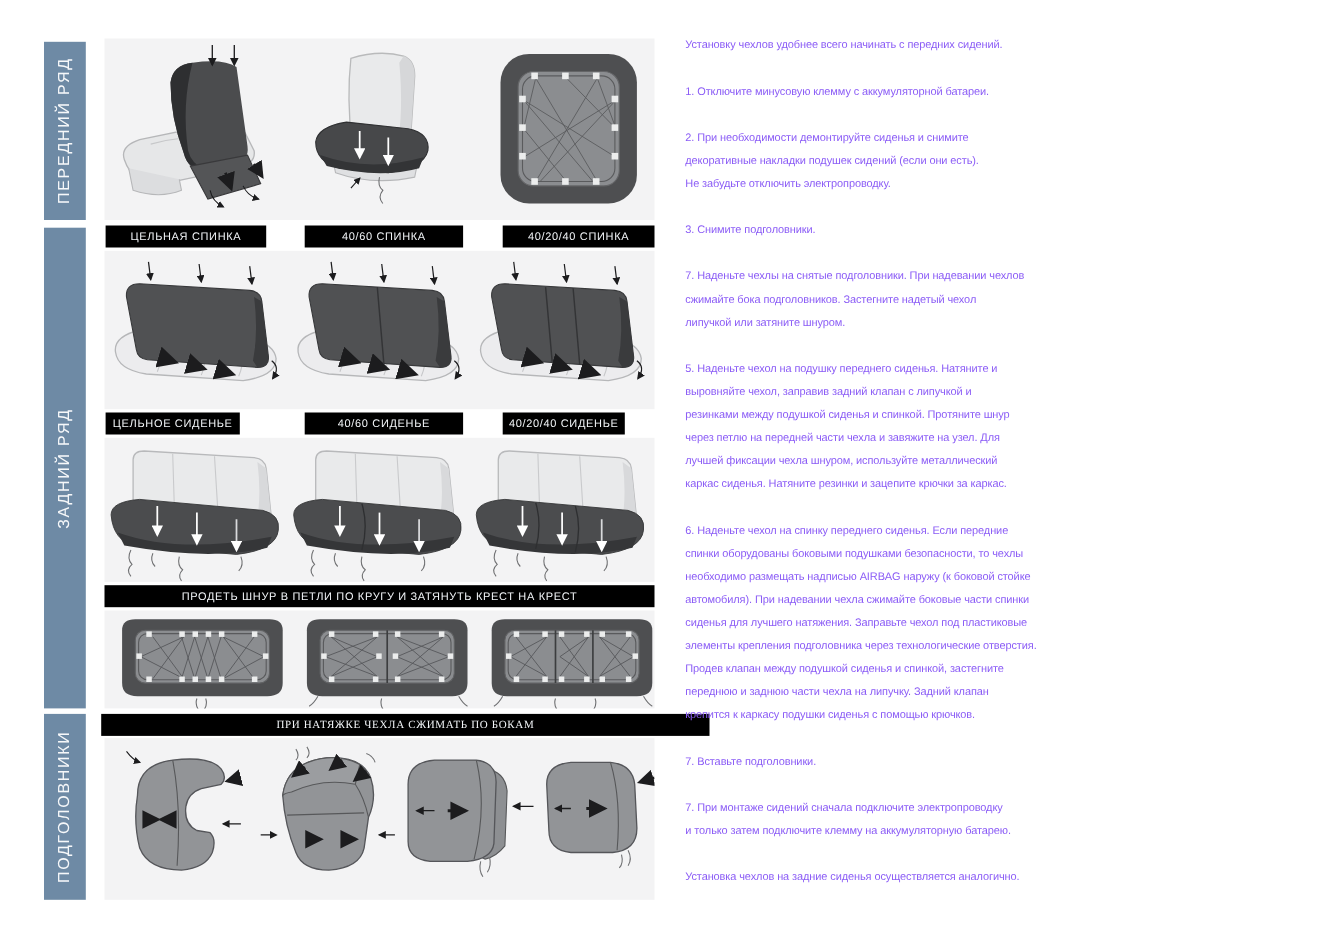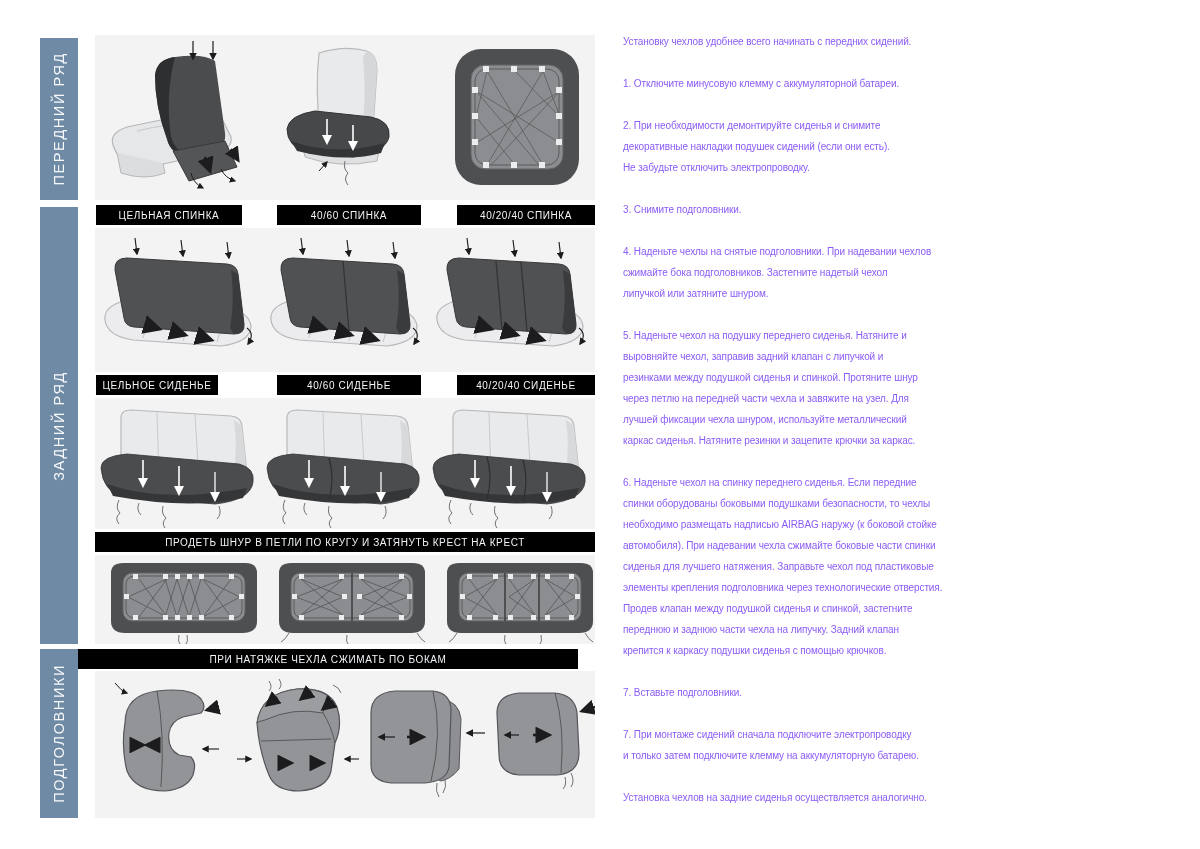--- a/index.html
+++ b/index.html
@@ -162,21 +162,21 @@
       </g>
     </svg>
   </div>
 
   <div class="strip" style="left:96px;top:375px;width:122px;text-align:center;">
       <span>ЦЕЛЬНОЕ СИДЕНЬЕ</span>
     </div>
   <div class="strip" style="left:277px;top:375px;width:144px;text-align:center;">
       <span>40/60 СИДЕНЬЕ</span>
     </div>
-  <div class="strip" style="left:457px;top:375px;width:138px;">
+  <div class="strip" style="left:457px;top:375px;width:111px;">
       <span>40/20/40 СИДЕНЬЕ</span>
     </div>
 
   <div class="panel" style="top:398px;height:131px;">
     <svg viewBox="0 0 500 131">
       <g id="benchS" transform="translate(4,10)">
         <path d="M22,10 Q22,2 32,2 L132,8 Q142,9 143,18 L148,66 Q148,74 138,74 L30,68 Q22,67 22,60 Z" fill="#e9eaeb" stroke="#b8b9bb" stroke-width="1.2"></path>
         <path d="M143,18 L148,66 Q148,74 138,74 L134,68 Q139,44 135,12 Z" fill="#d8d9db"></path>
         <path d="M58,4.5 L60,70 M96,6.8 L100,72" fill="none" stroke="#c9cacc" stroke-width="1"></path>
         <path d="M2,60 Q2,48 28,46 L140,56 Q156,60 154,74 Q152,92 116,96 L24,88 Q4,84 2,60 Z" fill="#4b4c4e" stroke="#333436" stroke-width=".8"></path>
@@ -317,21 +317,21 @@
             <rect x="100" y="56" width="5" height="5"></rect>
             <rect x="124" y="56" width="5" height="5"></rect>
           <rect x="15" y="35" width="5" height="5"></rect>
             <rect x="130" y="35" width="5" height="5"></rect>
         </g>
         <path d="M12,74 q-4,7 -8,9 M60,76 q-2,6 2,11 M96,76 q2,6 -2,11 M140,74 q4,7 8,9" fill="none" stroke="#707173" stroke-width="1"></path>
       </g>
     </svg>
   </div>
 
-  <div class="strip" style="left:78px;top:649px;width:500px;">
+  <div class="strip" style="left:92px;top:649px;width:553px;font-family:Liberation Serif, serif;">
       <span>ПРИ НАТЯЖКЕ ЧЕХЛА СЖИМАТЬ ПО БОКАМ</span>
     </div>
 
   <div class="panel" style="top:671px;height:147px;">
     <svg viewBox="0 0 500 147">
 
       <g transform="translate(18,12)">
         <path d="M12,40 Q12,12 44,8 Q78,4 88,16 Q94,24 88,30 L70,34 Q58,38 56,50 Q54,66 66,72 L78,74 Q84,80 80,92 Q74,106 52,108 Q22,108 14,88 Q8,64 12,40 Z" fill="#929497" stroke="#55565a" stroke-width="1.2"></path>
         <path d="M44,8 Q52,50 48,104" fill="none" stroke="#57585a" stroke-width="1"></path>
         <path d="M2,0 q6,8 12,10" fill="none" stroke="#1c1c1e" stroke-width="1" marker-end="url(#mkB)"></path>
@@ -382,21 +382,21 @@
     </svg>
   </div>
 
   <div class="instructions">
     <p class="para">Установку чехлов удобнее всего начинать с передних сидений.</p>
     <p class="para">1. Отключите минусовую клемму с аккумуляторной батареи.</p>
     <p class="para">2. При необходимости демонтируйте сиденья и снимите
 декоративные накладки подушек сидений (если они есть).
 Не забудьте отключить электропроводку.</p>
     <p class="para">3. Снимите подголовники.</p>
-    <p class="para">4. Наденьте чехлы на снятые подголовники. При надевании чехлов
+    <p class="para">7. Наденьте чехлы на снятые подголовники. При надевании чехлов
 сжимайте бока подголовников. Застегните надетый чехол
 липучкой или затяните шнуром.</p>
     <p class="para">5. Наденьте чехол на подушку переднего сиденья. Натяните и
 выровняйте чехол, заправив задний клапан с липучкой и
 резинками между подушкой сиденья и спинкой. Протяните шнур
 через петлю на передней части чехла и завяжите на узел. Для
 лучшей фиксации чехла шнуром, используйте металлический
 каркас сиденья. Натяните резинки и зацепите крючки за каркас.</p>
     <p class="para">6. Наденьте чехол на спинку переднего сиденья. Если передние
 спинки оборудованы боковыми подушками безопасности, то чехлы

